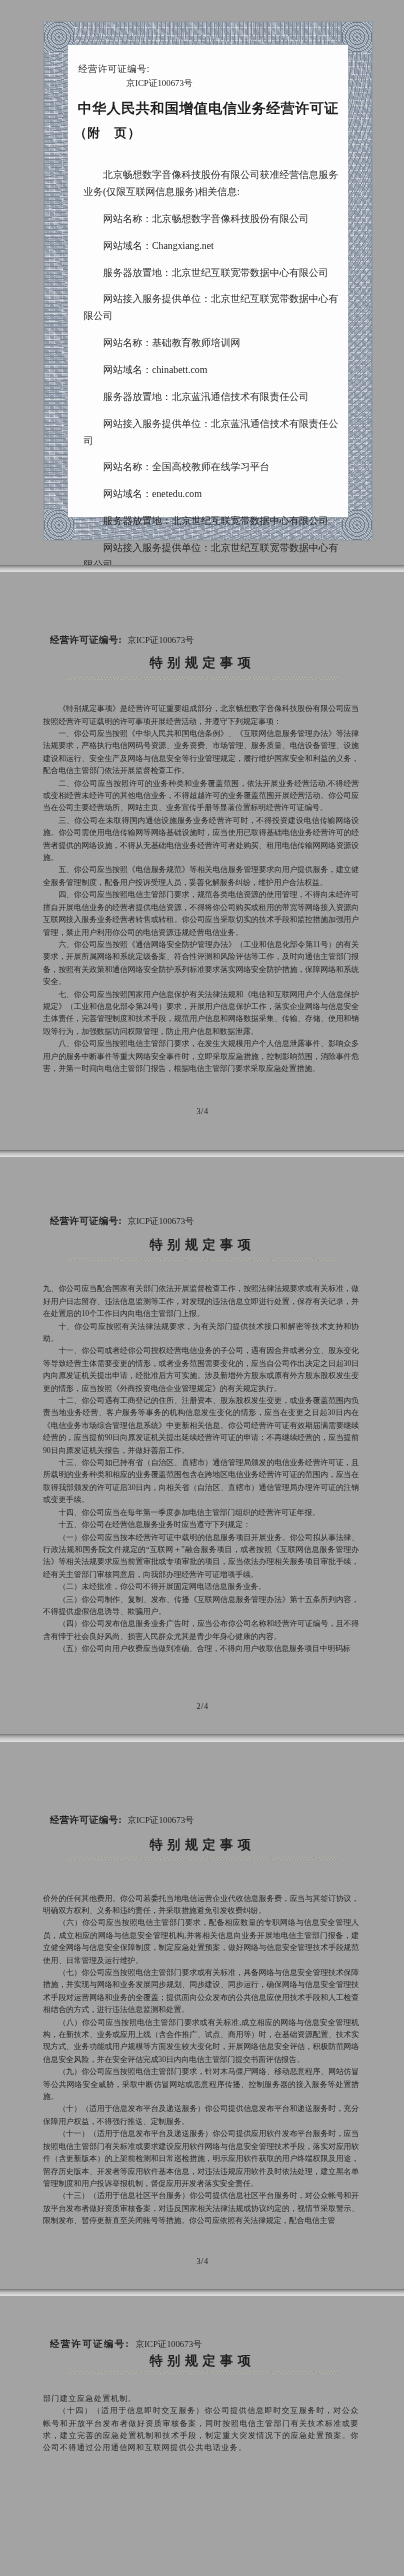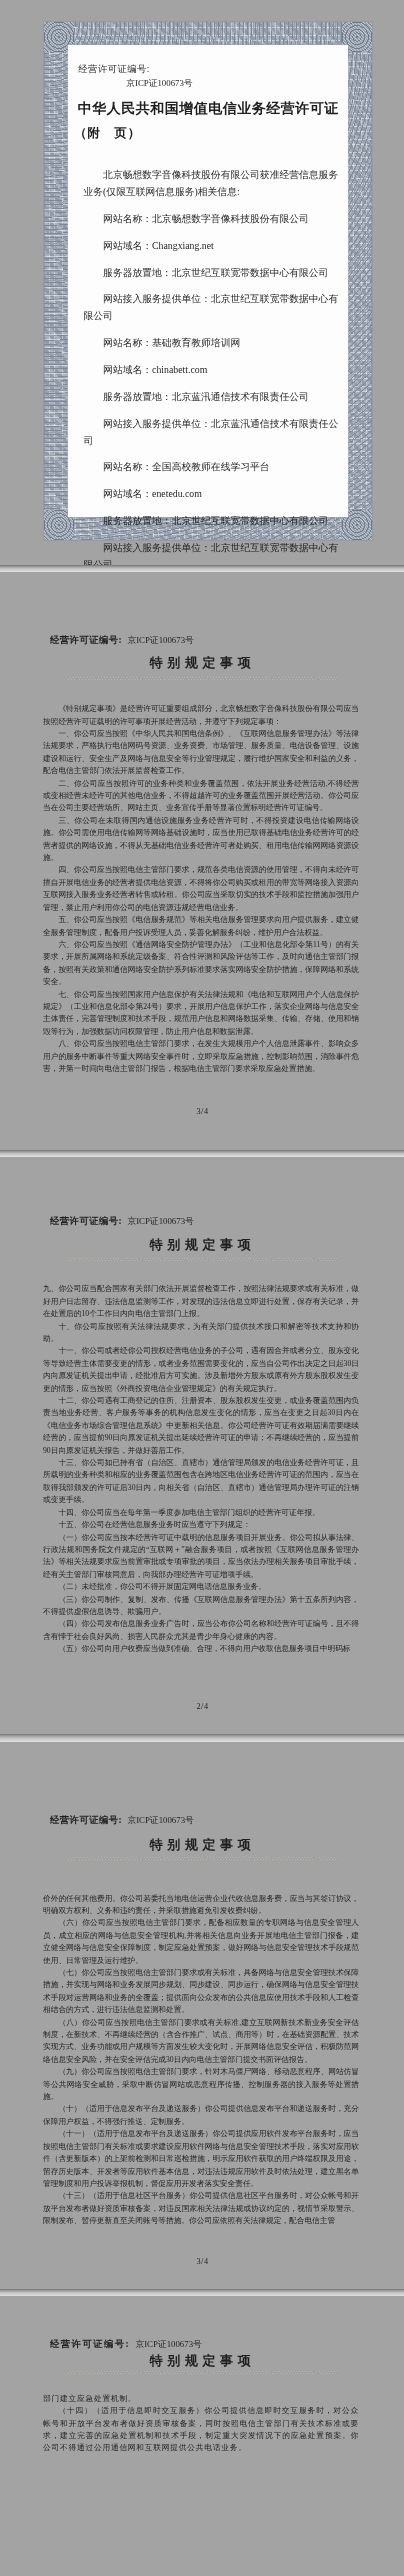--- a/index.html
+++ b/index.html
@@ -183,24 +183,24 @@
     <div class="reg-body">
 
         <p>《特别规定事项》是经营许可证重要组成部分，北京畅想数字音像科技股份有限公司应当按照经营许可证载明的许可事项开展经营活动，并遵守下列规定事项：</p>
 
         <p>一、你公司应当按照《中华人民共和国电信条例》、《互联网信息服务管理办法》等法律法规要求，严格执行电信网码号资源、业务资费、市场管理、服务质量、电信设备管理、设施建设和运行、安全生产及网络与信息安全等行业管理规定，履行维护国家安全和利益的义务，配合电信主管部门依法开展监督检查工作。</p>
 
         <p>二、你公司应当按照许可的业务种类和业务覆盖范围，依法开展业务经营活动,不得经营或变相经营未经许可的其他电信业务，不得超越许可的业务覆盖范围开展经营活动。你公司应当在公司主要经营场所、网站主页、业务宣传手册等显著位置标明经营许可证编号。</p>
 
         <p>三、你公司在未取得国内通信设施服务业务经营许可时，不得投资建设电信传输网络设施。你公司需使用电信传输网等网络基础设施时，应当使用已取得基础电信业务经营许可的经营者提供的网络设施，不得从无基础电信业务经营许可者处购买、租用电信传输网网络资源设施。</p>
 
+        <p>五、你公司应当按照《电信服务规范》等相关电信服务管理要求向用户提供服务，建立健全服务管理制度，配备用户投诉受理人员，妥善化解服务纠纷，维护用户合法权益。</p>
+
         <p>四、你公司应当按照电信主管部门要求，规范各类电信资源的使用管理，不得向未经许可擅自开展电信业务的经营者提供电信资源，不得将你公司购买或租用的带宽等网络接入资源向互联网接入服务业务经营者转售或转租。你公司应当采取切实的技术手段和监控措施加强用户管理，禁止用户利用你公司的电信资源违规经营电信业务。</p>
 
-        <p>五、你公司应当按照《电信服务规范》等相关电信服务管理要求向用户提供服务，建立健全服务管理制度，配备用户投诉受理人员，妥善化解服务纠纷，维护用户合法权益。</p>
-
         <p>六、你公司应当按照《通信网络安全防护管理办法》（工业和信息化部令第11号）的有关要求，开展所属网络和系统定级备案、符合性评测和风险评估等工作，及时向通信主管部门报备，按照有关政策和通信网络安全防护系列标准要求落实网络安全防护措施，保障网络和系统安全。</p>
 
         <p>七、你公司应当按照国家用户信息保护有关法律法规和《电信和互联网用户个人信息保护规定》（工业和信息化部令第24号）要求，开展用户信息保护工作，落实企业网络与信息安全主体责任，完善管理制度和技术手段，规范用户信息和网络数据采集、传输、存储、使用和销毁等行为，加强数据访问权限管理，防止用户信息和数据泄露。</p>
 
         <p>八、你公司应当按照电信主管部门要求，在发生大规模用户个人信息泄露事件、影响众多用户的服务中断事件等重大网络安全事件时，立即采取应急措施，控制影响范围，消除事件危害，并第一时间向电信主管部门报告，根据电信主管部门要求采取应急处置措施。</p>
       </div>
     <div class="page-num">3/4</div>
   </section>
 
   <div class="page-sep"></div>
@@ -249,21 +249,21 @@
     <div class="reg-title">特别规定事项</div>
     <div class="zigzag"></div>
     <div class="reg-body">
 
         <p class="cont">价外的任何其他费用。你公司若委托当地电信运营企业代收信息服务费，应当与其签订协议，明确双方权利、义务和违约责任，并采取措施避免引发收费纠纷。</p>
 
         <p>（六）你公司应当按照电信主管部门要求，配备相应数量的专职网络与信息安全管理人员，成立相应的网络与信息安全管理机构,并将相关信息向业务开展地电信主管部门报备，建立健全网络与信息安全保障制度，制定应急处置预案，做好网络与信息安全管理技术手段规范使用、日常管理及运行维护。</p>
 
         <p>（七）你公司应当按照电信主管部门要求或有关标准，具备网络与信息安全管理技术保障措施，并实现与网络和业务发展同步规划、同步建设、同步运行，确保网络与信息安全管理技术手段对运营网络和业务的全覆盖；提供面向公众发布的公共信息应使用技术手段和人工检查相结合的方式，进行违法信息监测和处置。</p>
 
-        <p>（八）你公司应当按照电信主管部门要求或有关标准,建立互联网新技术新业务安全评估制度，在新技术、不再继续经营的（含合作推广、试点、商用等）时，在基础资源配置、技术实现方式、业务功能或用户规模等方面发生较大变化时，开展网络信息安全评估，积极防范网络信息安全风险，并在安全评估完成30日内向电信主管部门提交书面评估报告。</p>
+        <p>（八）你公司应当按照电信主管部门要求或有关标准,成立相应的网络与信息安全管理机构，在新技术、业务或应用上线（含合作推广、试点、商用等）时，在基础资源配置、技术实现方式、业务功能或用户规模等方面发生较大变化时，开展网络信息安全评估，积极防范网络信息安全风险，并在安全评估完成30日内向电信主管部门提交书面评估报告。</p>
 
         <p>（九）你公司应当按照电信主管部门要求，针对木马僵尸网络、移动恶意程序、网站仿冒等公共网络安全威胁，采取中断仿冒网站或恶意程序传播、控制服务器的接入服务等处置措施。</p>
 
         <p>（十）（适用于信息发布平台及递送服务）你公司提供信息发布平台和递送服务时，充分保障用户权益，不得强行推送、定制服务。</p>
 
         <p>（十一）（适用于信息发布平台及递送服务）你公司提供应用软件发布平台服务时，应当按照电信主管部门有关标准或要求建设应用软件网络与信息安全管理技术手段，落实对应用软件（含更新版本）的上架前检测和日常巡检措施，明示应用软件获取的用户终端权限及用途，留存历史版本、开发者等应用软件基本信息，对违法违规应用软件及时依法处理，建立黑名单管理制度和用户投诉举报机制，督促应用开发者落实安全责任。</p>
 
 
         <p>（十三）（适用于信息社区平台服务）你公司提供信息社区平台服务时，对公众帐号和开放平台发布者做好资质审核备案，对违反国家相关法律法规或协议约定的，视情节采取警示、限制发布、暂停更新直至关闭账号等措施。你公司应依照有关法律规定，配合电信主管</p>
       </div>

